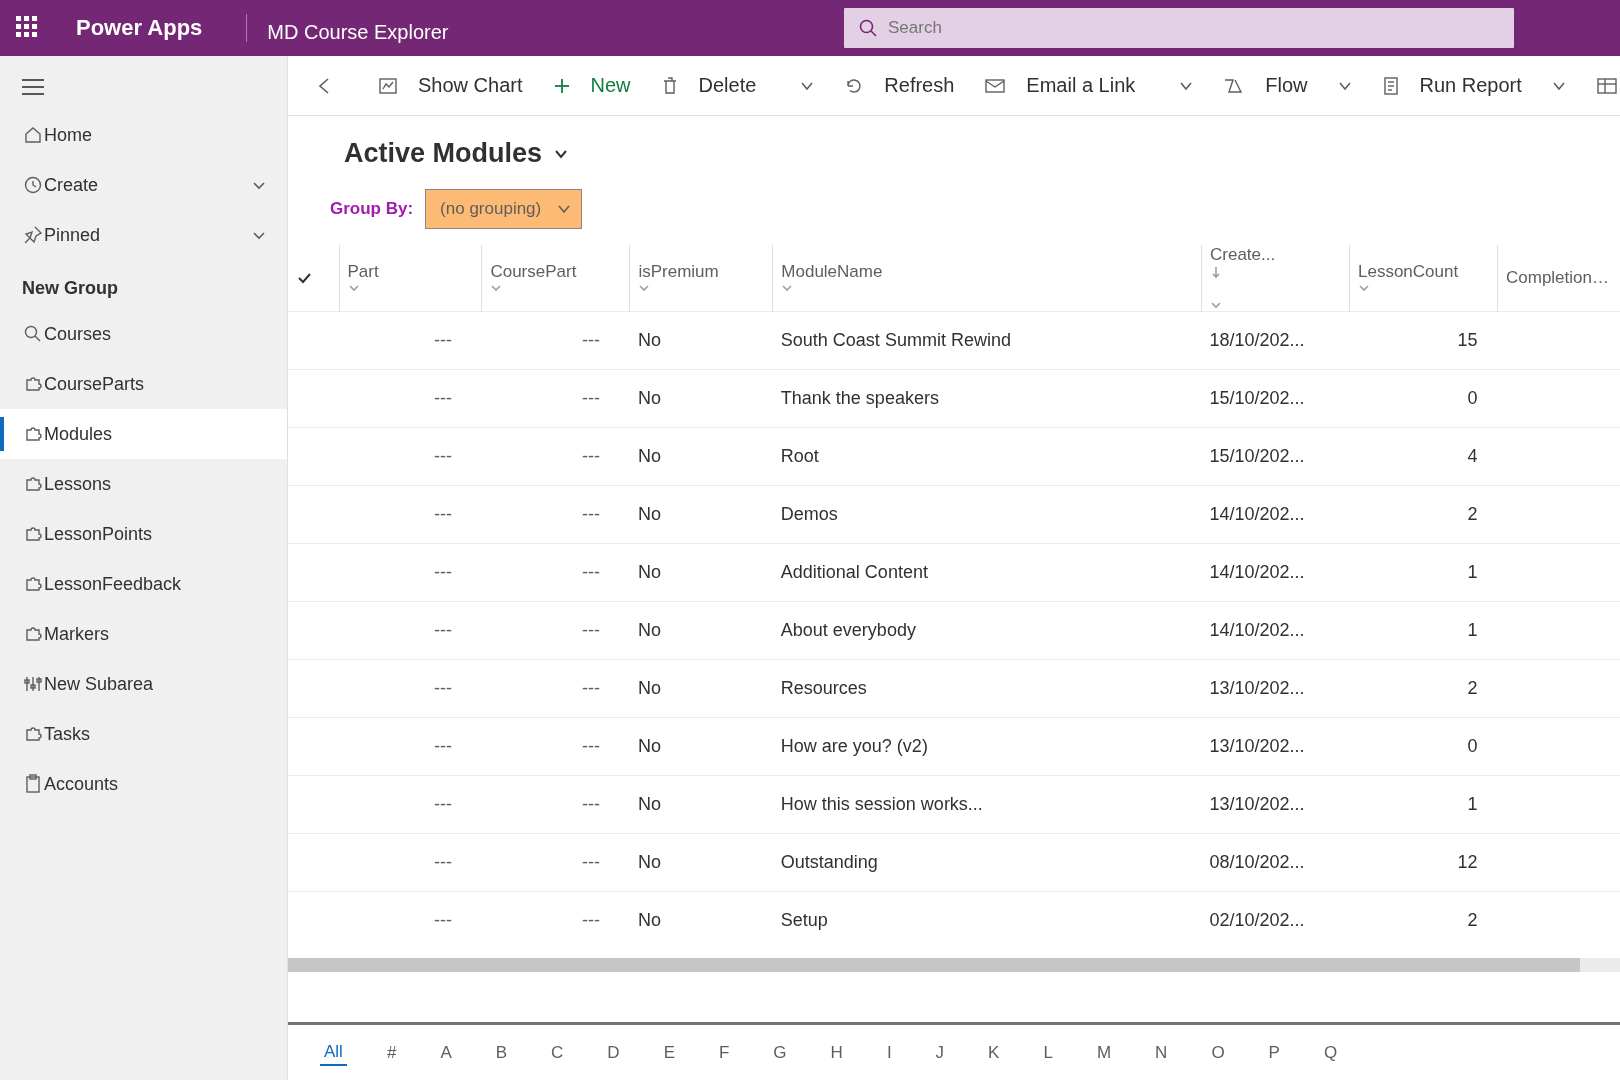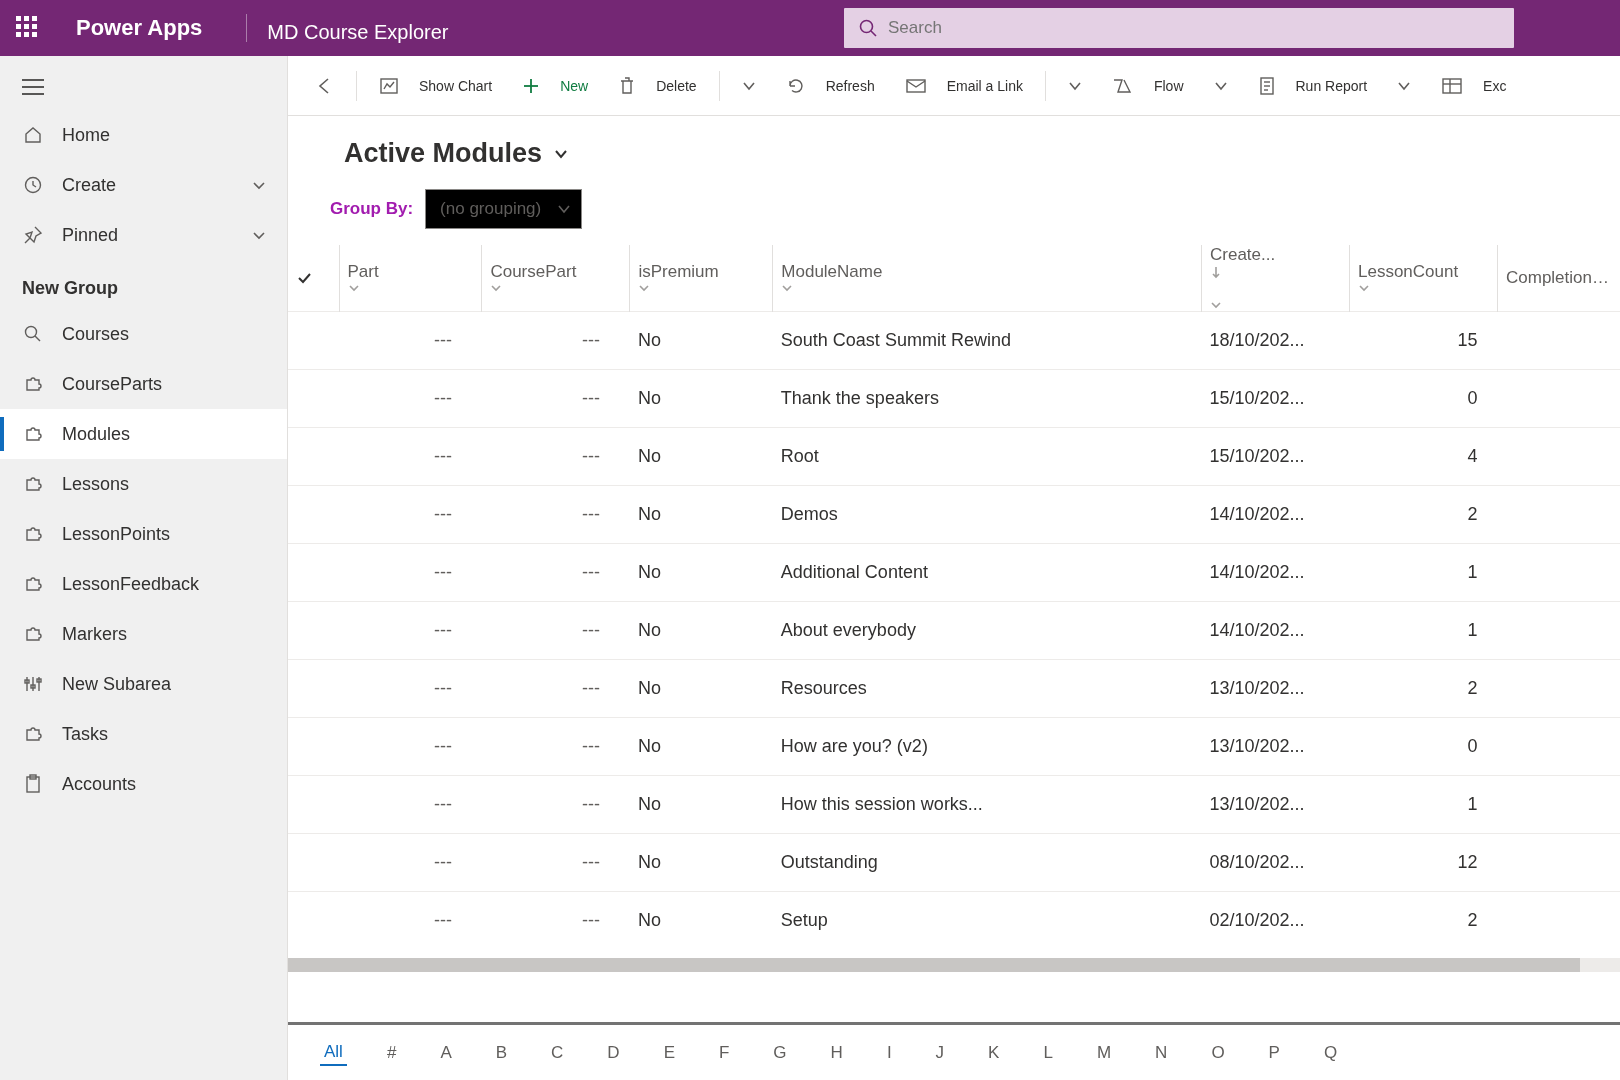--- a/index.html
+++ b/index.html
@@ -68,21 +68,20 @@
   .ham {
     padding: 14px 22px;
     cursor: pointer;
   }
   .ham svg { stroke: #323130; }
   .navitem {
     height: 50px;
     display: flex;
     align-items: center;
     padding: 0 20px 0 22px;
-    gap: 18px;
     cursor: pointer;
     color: #323130;
     font-size: 18px;
   }
   .navitem .chev { margin-left: auto; color:#605e5c; }
   .navitem .ic { width: 22px; display:flex; justify-content:center; color:#605e5c;}
   .grouphdr {
     padding: 18px 22px 10px 22px;
     font-weight: 600;
     font-size: 18px;
@@ -114,21 +113,21 @@
     gap: 2px;
     overflow:hidden;
     white-space:nowrap;
   }
   .cmdbtn {
     height: 44px;
     padding: 0 14px;
     display: inline-flex;
     align-items: center;
     gap: 20px;
-    font-size: 14px;
+    font-size: 20px;
     color: #323130;
     cursor: pointer;
     border: none;
     background: none;
     justify-content: flex-end;
   }
   .cmdbtn .ic { color:#605e5c; }
   .cmdbtn.new .ic, .cmdbtn.new { color: #107c41; }
   .cmdsep { width:1px; height:30px; background:#e1dfdd; margin: 0 6px;}
   .cmdchev { padding: 0 14px; cursor:pointer; color:#605e5c;}
@@ -158,21 +157,21 @@
     align-items: center;
     gap: 12px;
     font-size: 17px;
   }
   .groupby-label { font-weight:600; color:#a21caf; margin-left:24px;}
   .groupby-select {
     border:1px solid #8a8886;
     height: 40px;
     padding: 0 40px 0 14px;
     font-size: 17px;
-    background:#000000;
+    background:#fdba74;
     color:#605e5c;
     position:relative;
     display:inline-flex;
     align-items:center;
     cursor:pointer;
   }
   .groupby-select .chev { position:absolute; right:10px; top:50%; transform:translateY(-50%);}
   
   .gridwrap { flex:1; overflow:hidden; position:relative;}
   table.grid {

